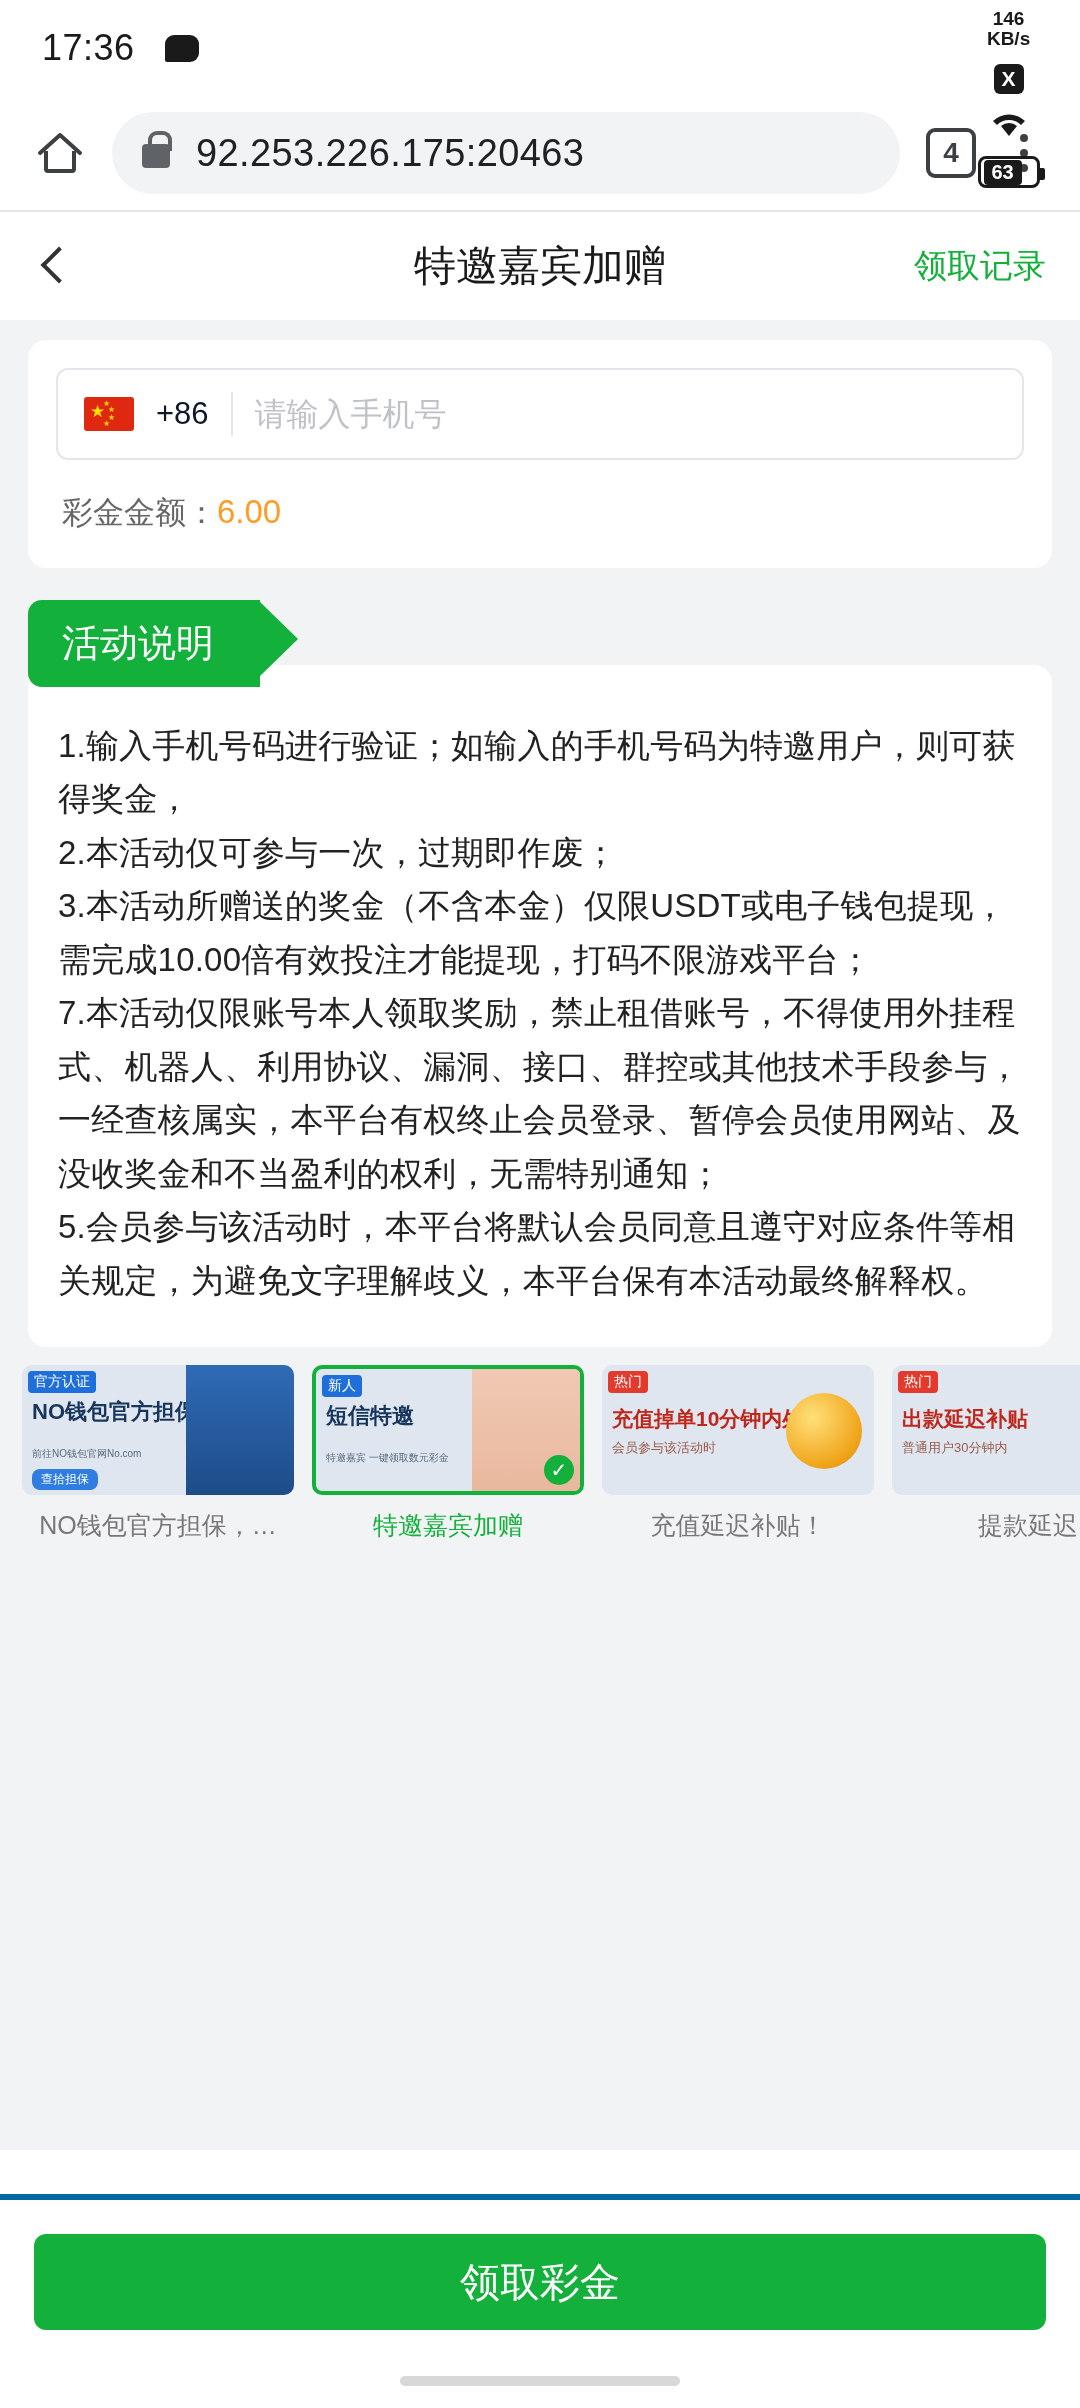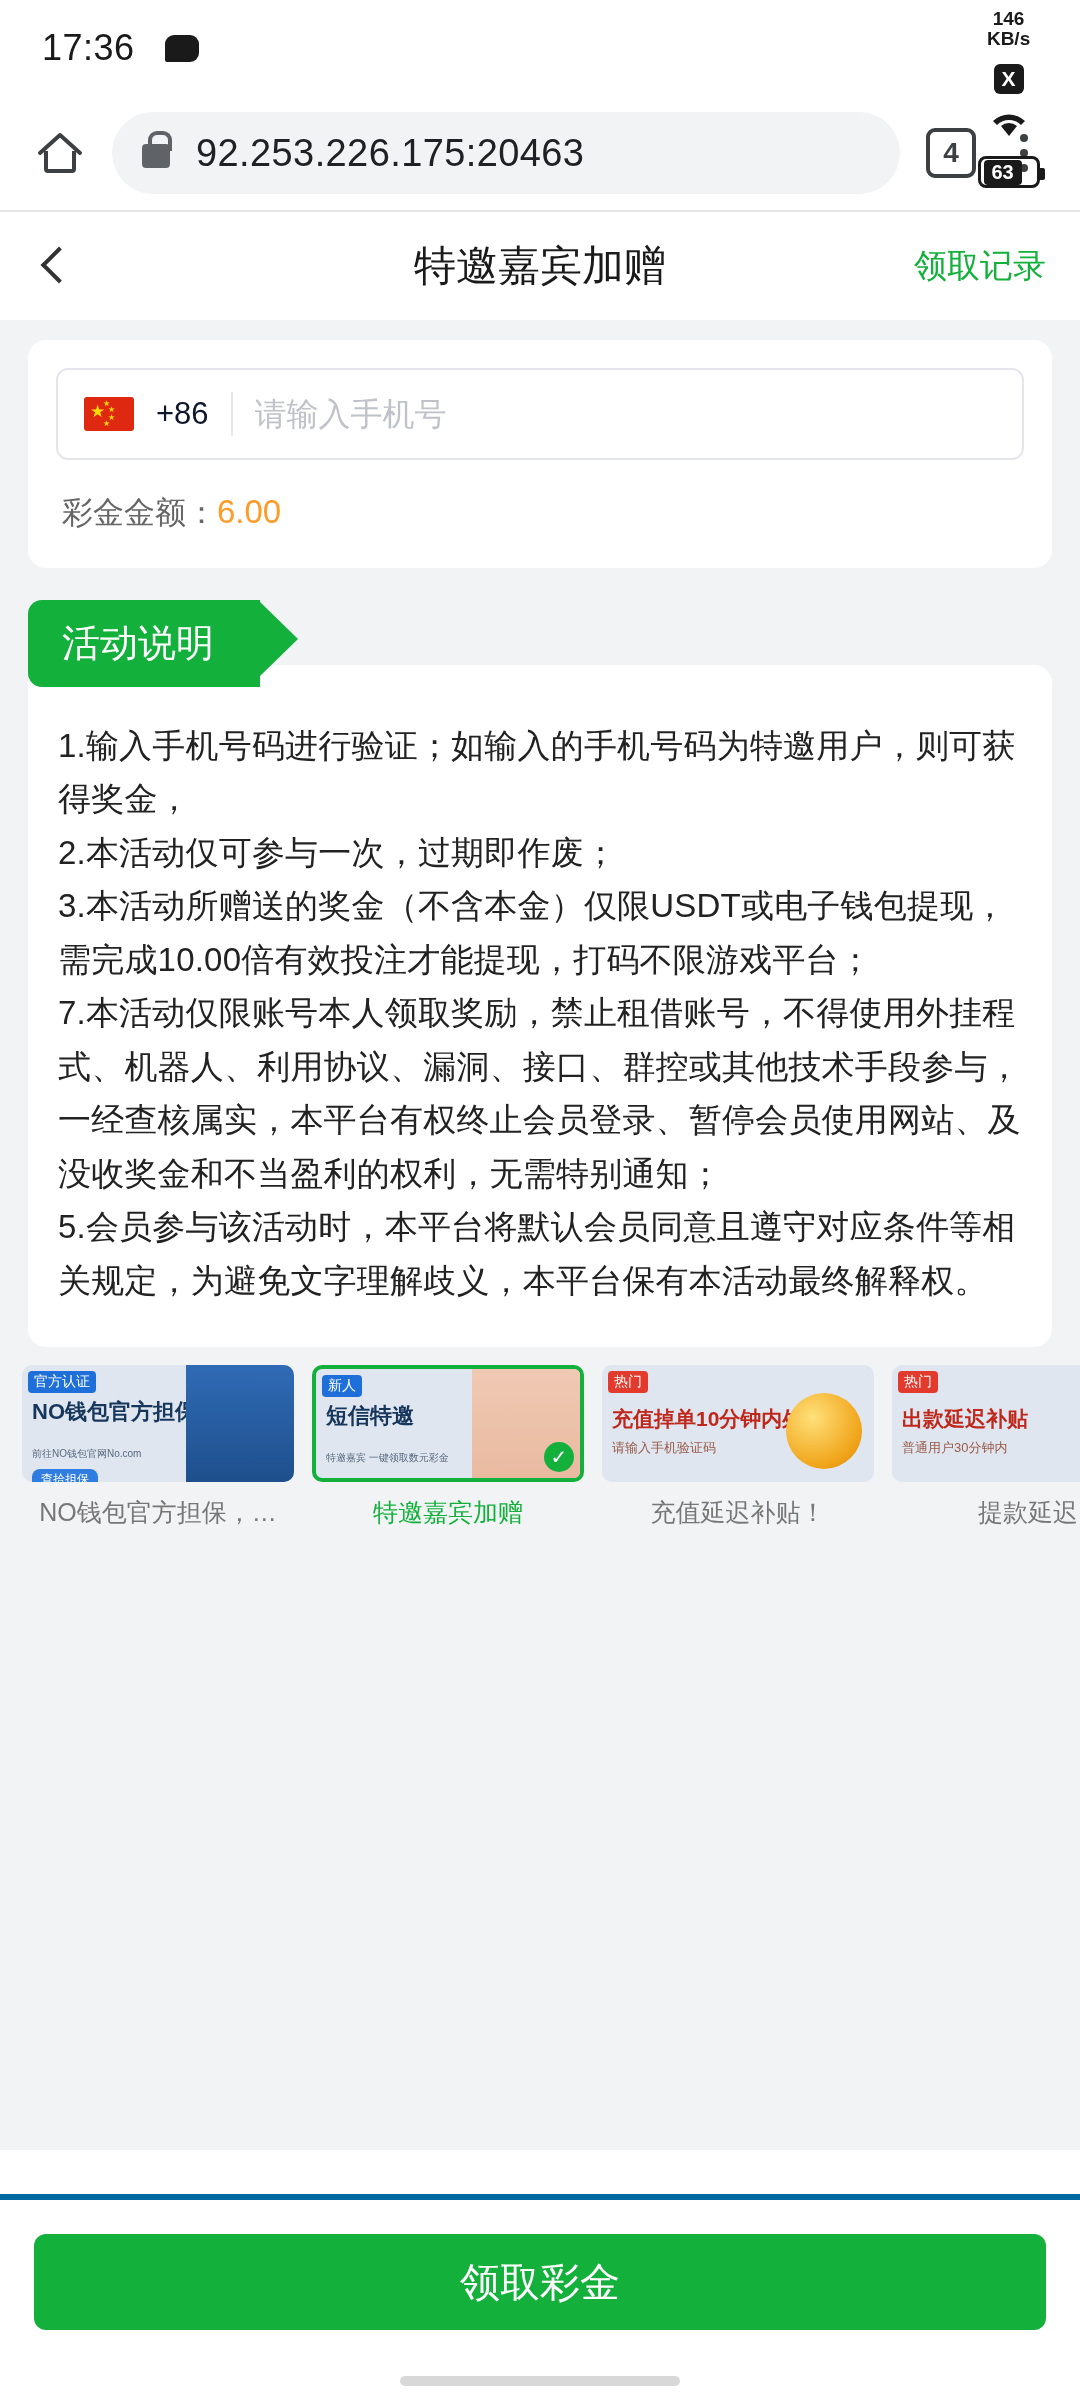--- a/index.html
+++ b/index.html
@@ -211,21 +211,21 @@
 
   
   .thumbs {
     display: flex;
     gap: 18px;
     padding: 18px 20px 0 22px;
     overflow: hidden;
   }
   .thumb { width: 272px; flex: 0 0 auto; }
   .thumb .img {
-    width: 272px; height: 117px; border-radius: 10px; position: relative; overflow: hidden;
+    width: 272px; height: 130px; border-radius: 10px; position: relative; overflow: hidden;
     background: #dfe6ef;
   }
   .thumb.sel .img { border: 4px solid #14b03c; }
   .thumb .cap {
     margin-top: 14px; font-size: 25px; color: #777; text-align: center;
     white-space: nowrap; overflow: hidden; text-overflow: ellipsis;
   }
   .thumb.sel .cap { color: #14b03c; }
   .badge {
     position: absolute; left: 6px; top: 6px; font-size: 14px; color: #fff;
@@ -386,21 +386,21 @@
           <span class="t-person"></span>
           <span class="t-check">✓</span>
         </div>
         <div class="cap">特邀嘉宾加赠</div>
       </div>
 
       <div class="thumb">
         <div class="img t3">
           <span class="badge red">热门</span>
           <span class="t-red-title">充值掉单10分钟内处理</span>
-          <span class="t-red-sub">请输入手机验证码</span>
+          <span class="t-red-sub">会员参与该活动时</span>
           <span class="t-coin"></span>
         </div>
         <div class="cap">充值延迟补贴！</div>
       </div>
 
       <div class="thumb">
         <div class="img t4">
           <span class="badge red">热门</span>
           <span class="t-red-title">出款延迟补贴</span>
           <span class="t-red-sub">普通用户30分钟内</span>

